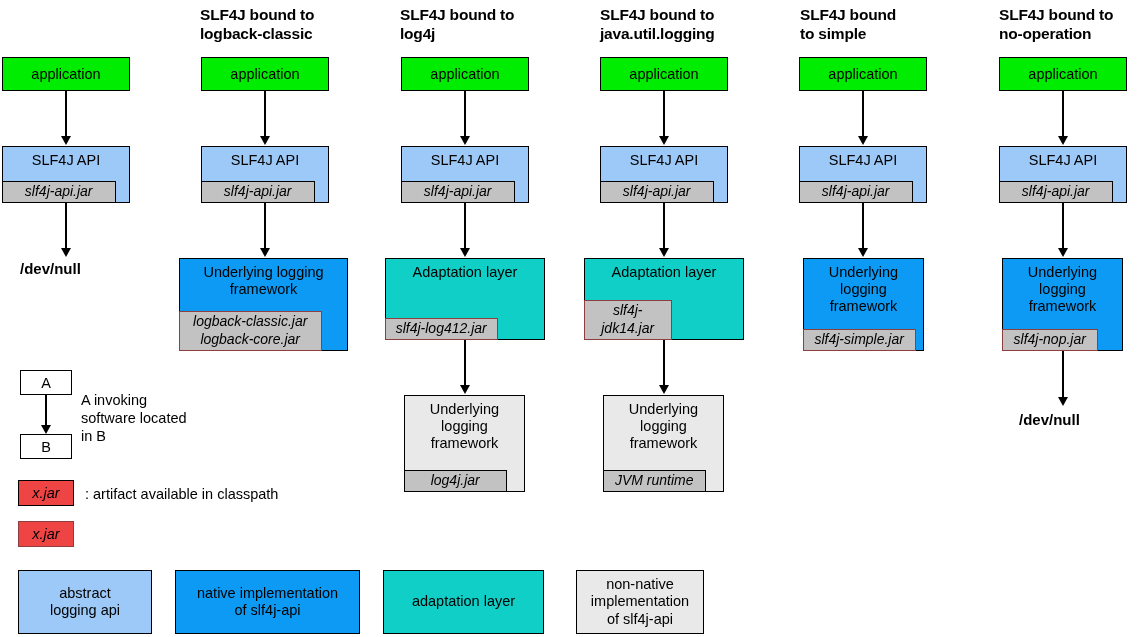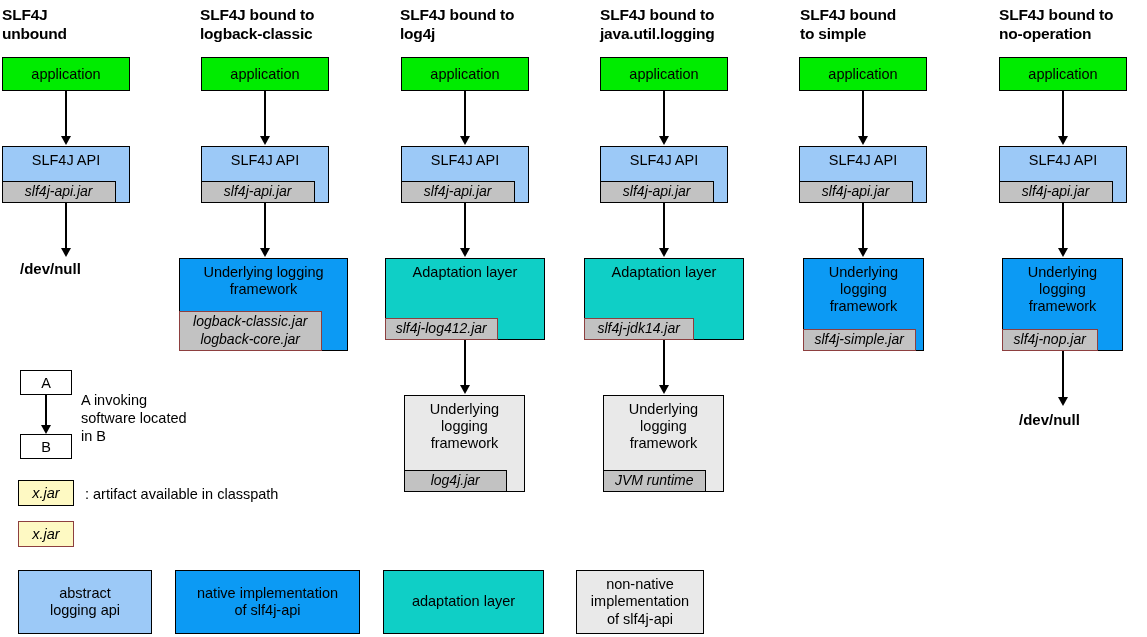--- a/index.html
+++ b/index.html
@@ -61,40 +61,38 @@
   }
 
   .plainlabel{font-weight:bold;font-size:15px;}
 
   
   .lg-box{
     border:1.3px solid #000;background:#ffffff;
     font-size:14.5px;display:flex;align-items:center;justify-content:center;
   }
   .lg-jar{
-    background:#fef9c3;border:1.3px solid #000;
+    background:#ef4444;border:1.3px solid #000;
     font-style:italic;font-size:14.5px;
     display:flex;align-items:center;justify-content:center;
   }
   .lg-jar.binding{border-color:#8d3f3f;border-width:1.6px;}
   .lg-text{font-size:14.5px;line-height:18px;white-space:pre-line;}
   .lg-swatch{
     border:1.3px solid #000;
     display:flex;align-items:center;justify-content:center;
     text-align:center;font-size:14.5px;line-height:17.5px;
     white-space:pre-line;
   }
 </style>
 </head>
 <body>
 
 <div class="stage">
 
-  <div class="abs col-title" style="left:2px;top:5px;width:150px;">SLF4J
-unbound</div>
 
   <div class="abs box b-app" style="left:2px;top:57px;width:128px;height:34px;">
     <div class="cap">application</div>
   </div>
 
   <div class="abs arrow" style="left:65px;top:91px;height:55px;">
     <div class="shaft" style="height:46px;"></div>
     <div class="head" style="top:45px;"></div>
   </div>
 
@@ -195,21 +193,21 @@
     <div class="jar" style="width:114px;">slf4j-api.jar</div>
   </div>
 
   <div class="abs arrow" style="left:663px;top:203px;height:55px;">
     <div class="shaft" style="height:46px;"></div>
     <div class="head" style="top:45px;"></div>
   </div>
 
   <div class="abs box b-adapt" style="left:584px;top:258px;width:160px;height:82px;">
     <div class="cap">Adaptation layer</div>
-    <div class="jar binding" style="width:110px;">slf4j-jdk14.jar</div>
+    <div class="jar binding" style="width:88px;">slf4j-jdk14.jar</div>
   </div>
 
   <div class="abs arrow" style="left:663px;top:340px;height:55px;">
     <div class="shaft" style="height:46px;"></div>
     <div class="head" style="top:45px;"></div>
   </div>
 
   <div class="abs box b-nonnative" style="left:603px;top:395px;width:121px;height:97px;">
     <div class="cap">Underlying
 logging

